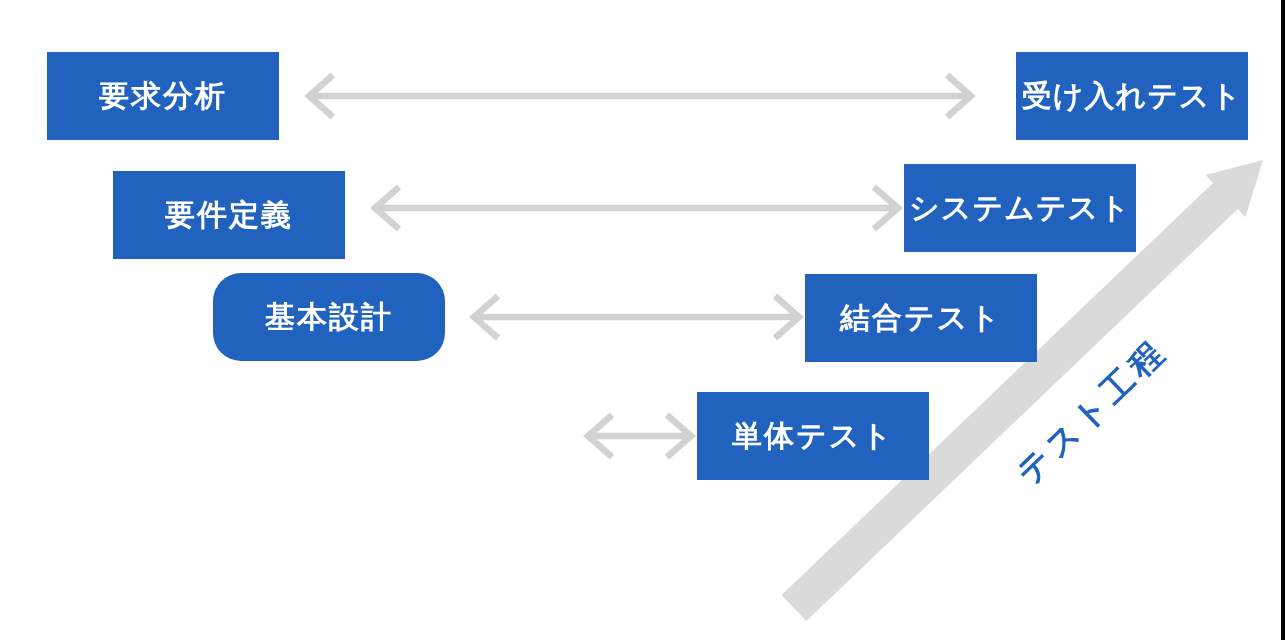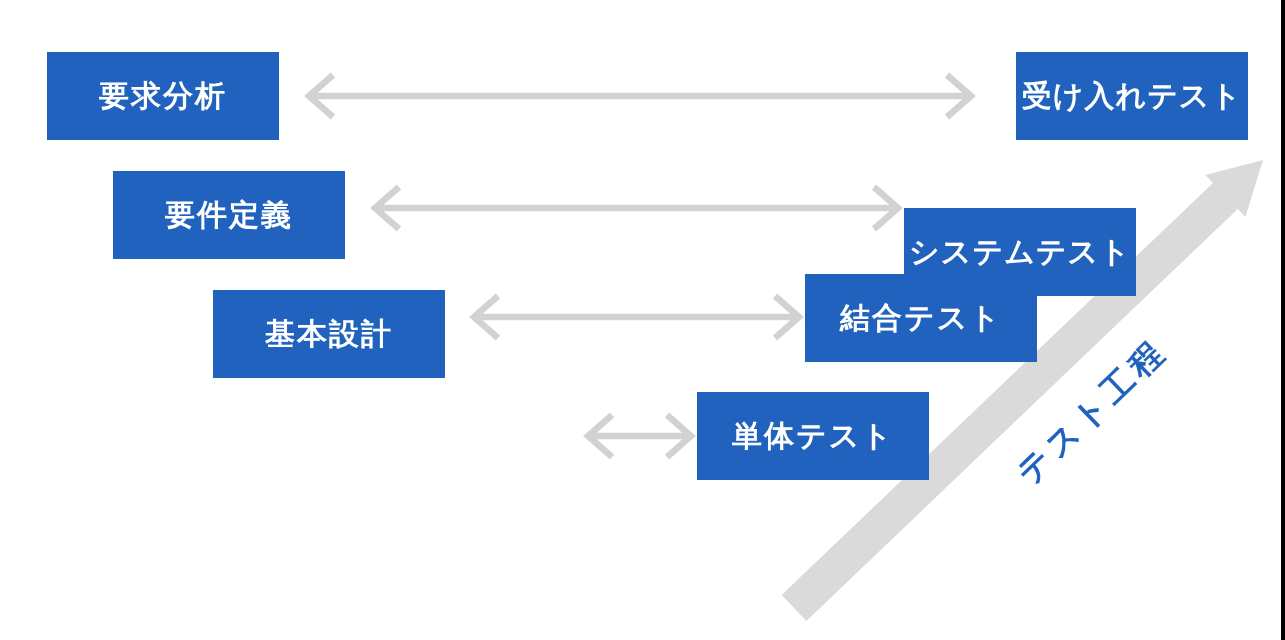--- a/index.html
+++ b/index.html
@@ -25,26 +25,26 @@
     font-size: 30px;
     letter-spacing: 2px;
     display: flex;
     align-items: center;
     justify-content: center;
     white-space: nowrap;
   }
   
   #box-l1 { left: 47px;  top: 52px;  }
   #box-l2 { left: 113px; top: 164px; margin-top: 7px; }
-  #box-l3 { left: 213px; top: 290px; }
+  #box-l3 { left: 213px; top: 273px; border-radius: 28px; }
   #box-l4 { left: 327px; top: 392px; }
   #box-l5 { left: 513px; top: 509px; }
   
   #box-r1 { left: 977px; top: 52px;  letter-spacing: 1px; margin-left: 39px; }
-  #box-r2 { left: 904px; top: 164px; letter-spacing: 1px; margin-top: 44px; }
+  #box-r2 { left: 904px; top: 164px; letter-spacing: 1px; }
   #box-r3 { left: 805px; top: 274px; }
   #box-r4 { left: 697px; top: 392px; }
 
   .arrow-layer {
     position: absolute;
     left: 0; top: 0;
     width: 1285px;
     height: 640px;
   }
   .test-process-label {

